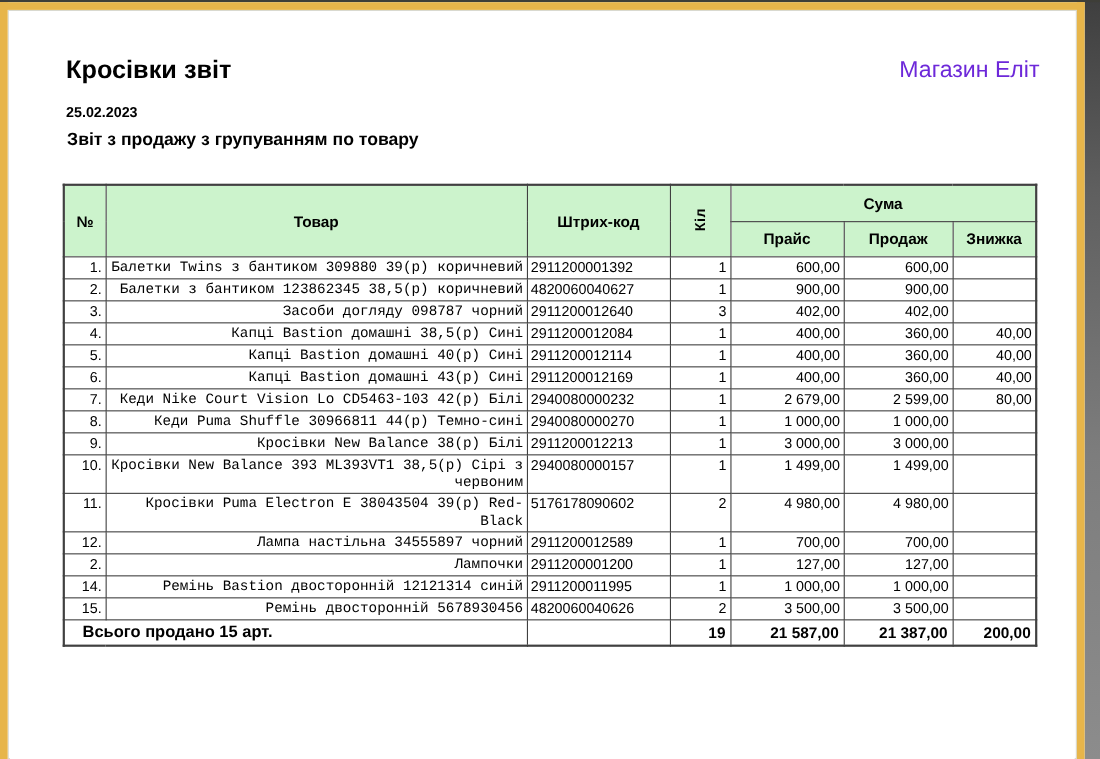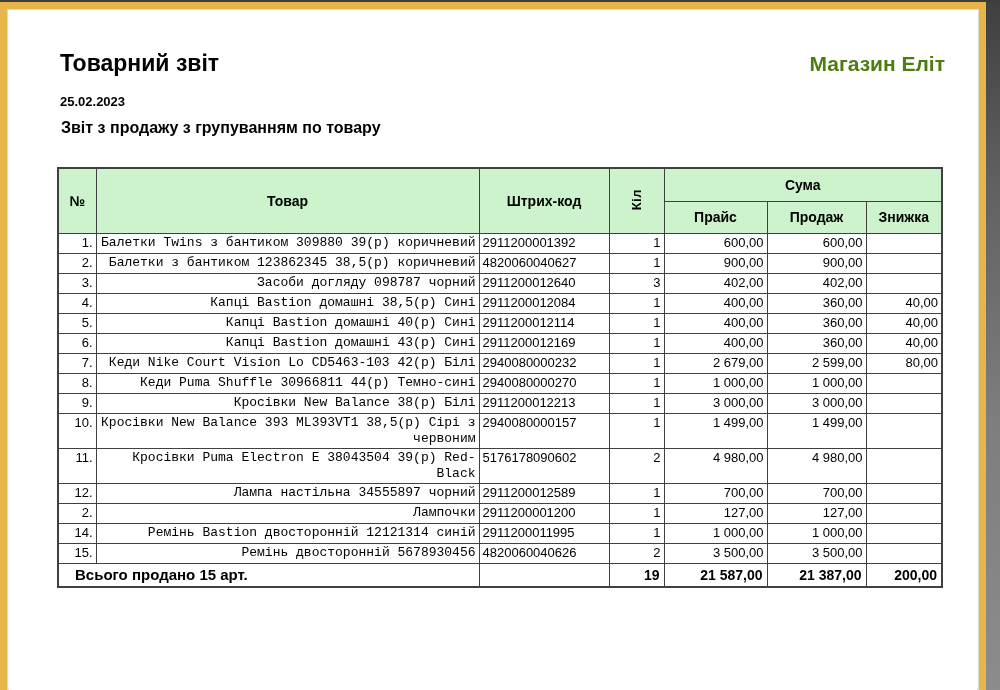--- a/index.html
+++ b/index.html
@@ -11,21 +11,21 @@
   .top-dark-line { position:absolute; left:0; top:0; width:100%; height:2px; background:#3e3e38; }
   .right-outer-strip { position:absolute; right:0; top:0; width:14px; height:690px;
       background:linear-gradient(180deg,#3f3f3f 0%, #5f5f5f 25%, #7d7d7d 60%, #8c8c8c 100%); }
   .gold-frame { position:absolute; left:0; top:2px; right:14px; bottom:0;
       border:7px solid #e7b54a; border-bottom:none;
       box-shadow: inset 0 0 0 1px #d9d9cf; }
 
   .page { position:absolute; left:9px; top:10px; right:23px; bottom:0; background:#fff; }
 
   .report-title { position:absolute; left:60px; top:50px; font-size:23px; font-weight:bold; color:#000; }
-  .store-name  { position:absolute; top:52px; right:55px; font-size:21px; font-weight:bold; color:#4d7c0f; }
+  .store-name  { position:absolute; top:52px; right:55px; font-size:21px; font-weight:normal; color:#6d28d9; }
   .report-date { position:absolute; left:60px; top:94px; font-size:13px; font-weight:bold; color:#000; }
   .report-subtitle { position:absolute; left:61px; top:119px; font-size:16px; font-weight:bold; color:#000; }
 
   table.report { position:absolute; left:57px; top:167px; border-collapse:collapse;
       table-layout:fixed; width:884px; font-size:13px; color:#000; }
   table.report th, table.report td { border:1px solid #404040; overflow:hidden; }
   table.report { border:2px solid #404040; }
   table.report thead th { background:#ccf3cc; font-weight:bold; text-align:center; vertical-align:middle; font-size:14px; }
   table.report thead tr.h1 { height:33px; }
   table.report thead tr.h2 { height:32px; }
@@ -49,21 +49,21 @@
 </head>
 <body>
 
 <div class="canvas">
   <div class="right-outer-strip"></div>
   <div class="top-dark-line"></div>
   <div class="gold-frame"></div>
 
   <div class="page"></div>
 
-  <div class="report-title">Товарний звіт</div>
+  <div class="report-title">Кросівки звіт</div>
   <div class="store-name">Магазин Еліт</div>
   <div class="report-date">25.02.2023</div>
   <div class="report-subtitle">Звіт з продажу з групуванням по товару</div>
 
   <table class="report">
     <colgroup>
       <col style="width:38px">
       <col style="width:383px">
       <col style="width:130px">
       <col style="width:55px">

